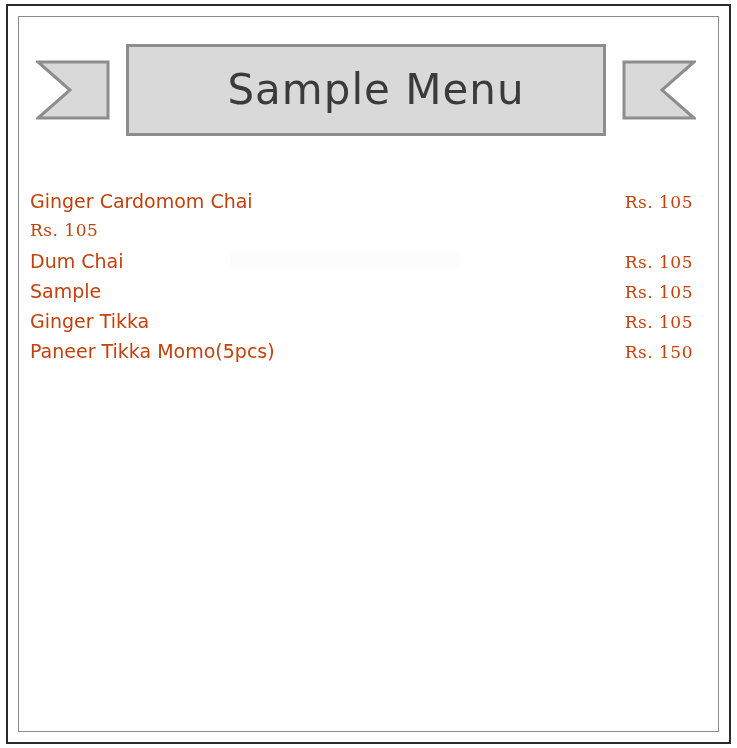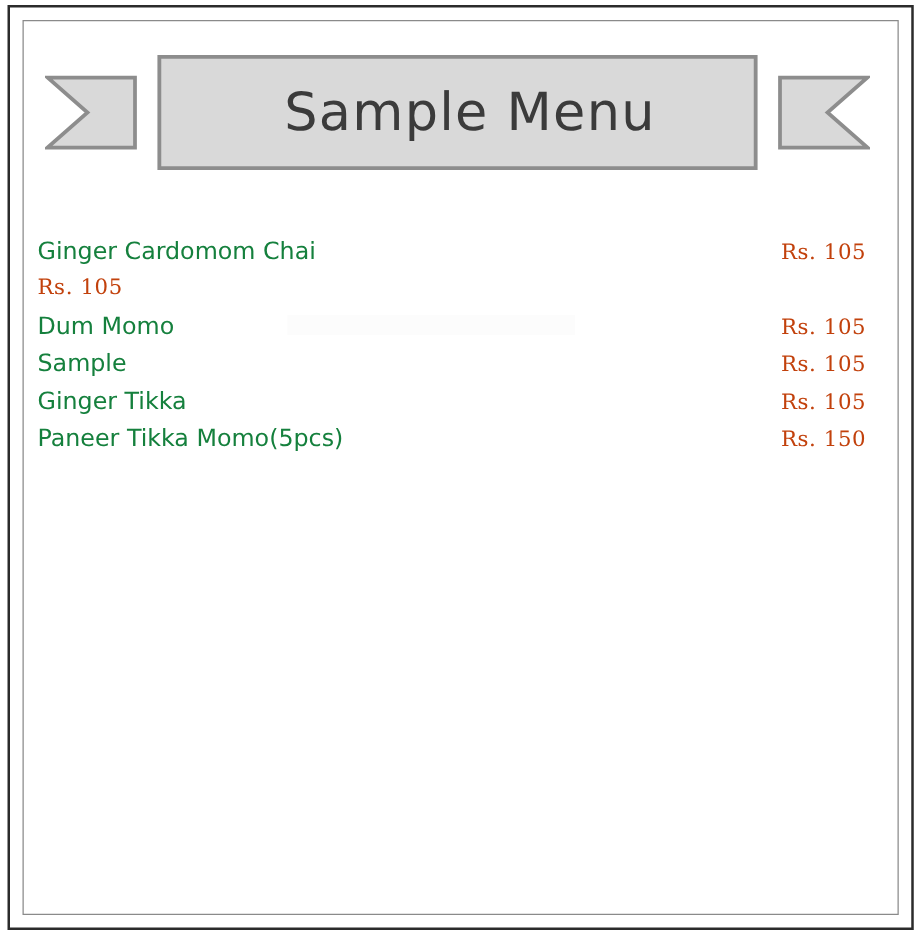--- a/index.html
+++ b/index.html
@@ -101,21 +101,21 @@
   .menu-row {
     display: flex;
     align-items: baseline;
     justify-content: space-between;
     height: 30px;
   }
 
   .item-name {
     font-family: "DejaVu Sans", sans-serif;
     font-size: 19px;
-    color: #15803d;
+    color: #c2410c;
     white-space: nowrap;
   }
 
   .item-price {
     font-family: "DejaVu Serif", serif;
     font-size: 17px;
     color: #c2410c;
     white-space: nowrap;
     letter-spacing: 0.5px;
   }
@@ -166,21 +166,21 @@
     <div class="menu-row">
       <span class="item-name">Ginger Cardomom Chai</span>
       <span class="item-price">Rs.  105</span>
     </div>
 
     <div class="menu-row">
       <span class="item-price">Rs.  105</span>
     </div>
 
     <div class="menu-row">
-      <span class="item-name">Dum Momo</span>
+      <span class="item-name">Dum Chai</span>
       <span class="item-price">Rs.  105</span>
     </div>
 
     <div class="menu-row">
       <span class="item-name">Sample</span>
       <span class="item-price">Rs.  105</span>
     </div>
 
     <div class="menu-row">
       <span class="item-name">Ginger Tikka</span>

